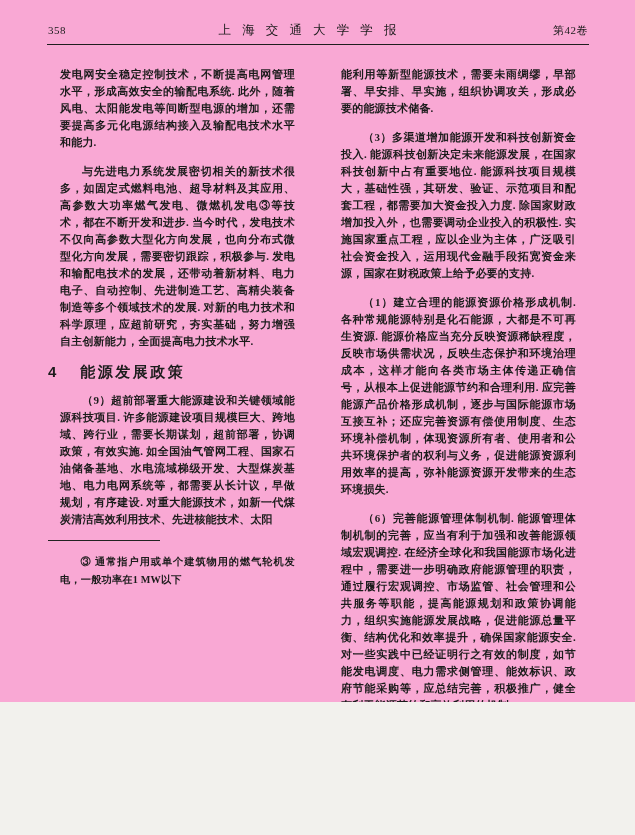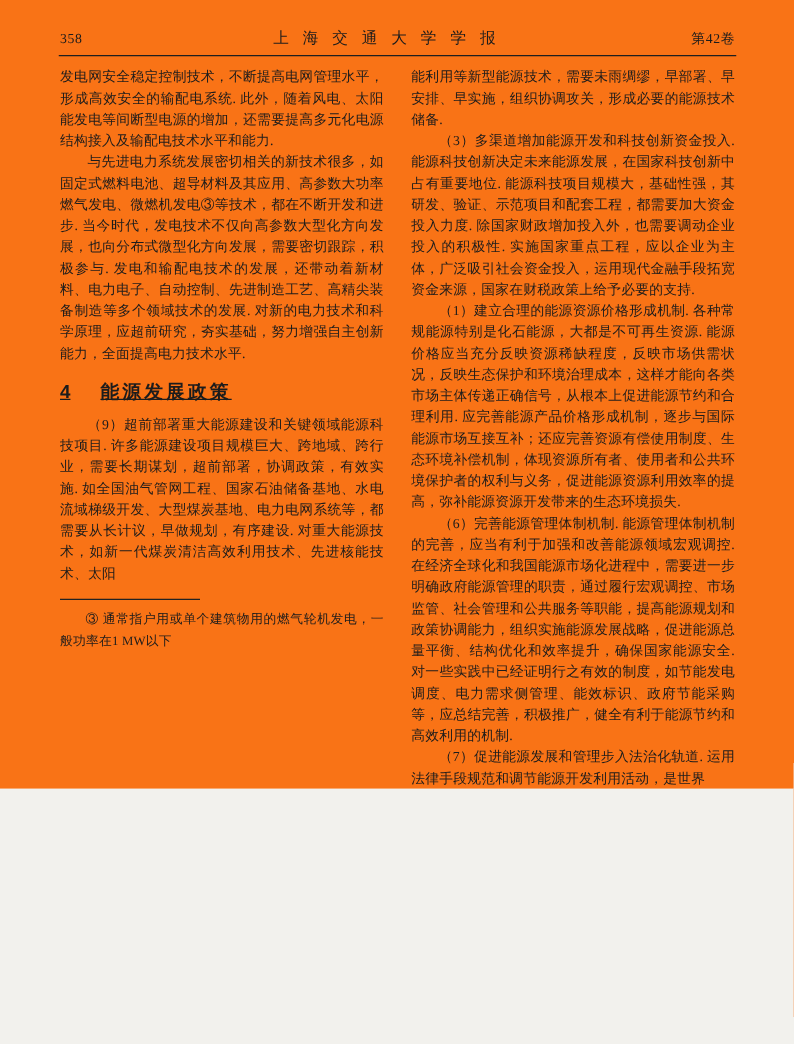--- a/index.html
+++ b/index.html
@@ -4,23 +4,23 @@
 <style>
   html, body {
     margin: 0;
     padding: 0;
     background: #f2f1ed;
     font-family: "Liberation Serif", "DejaVu Serif", serif;
   }
   .page {
     position: relative;
     width: 635px;
-    height: 631px;
+    height: 702px;
     margin: 0 auto;
-    background: #f97316;
+    background: #f9a8d4;
     color: #1c1c1c;
     overflow: hidden;
   }
   .page-header {
     position: absolute;
     top: 22px;
     left: 48px;
     width: 540px;
     display: flex;
     align-items: baseline;
@@ -53,34 +53,34 @@
     gap: 22px;
   }
   .col {
     width: 259px;
     font-size: 11px;
     line-height: 17px;
     text-align: justify;
     letter-spacing: 0.2px;
   }
   .col p {
-    margin: 0;
+    margin: 12px;
     text-indent: 2em;
+    font-weight: bold;
   }
   .col p.noindent {
     text-indent: 0;
   }
   .section-heading {
     margin: 13px 0 10px 0;
     font-family: "Liberation Sans", "DejaVu Sans", sans-serif;
     font-size: 15px;
     font-weight: bold;
     letter-spacing: 2.5px;
     text-indent: 0;
-    text-decoration: underline;
   }
   .section-heading .sec-num {
     margin-right: 1.6em;
     letter-spacing: 0;
   }
   .footnote-rule {
     width: 112px;
     border: none;
     border-top: 1.2px solid #222;
     margin: 11px 0 7px 0;

